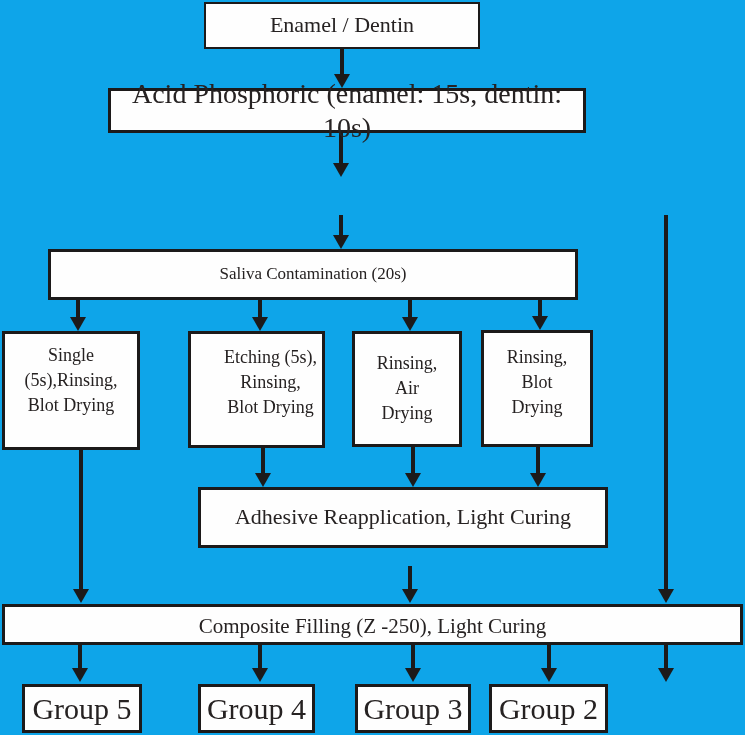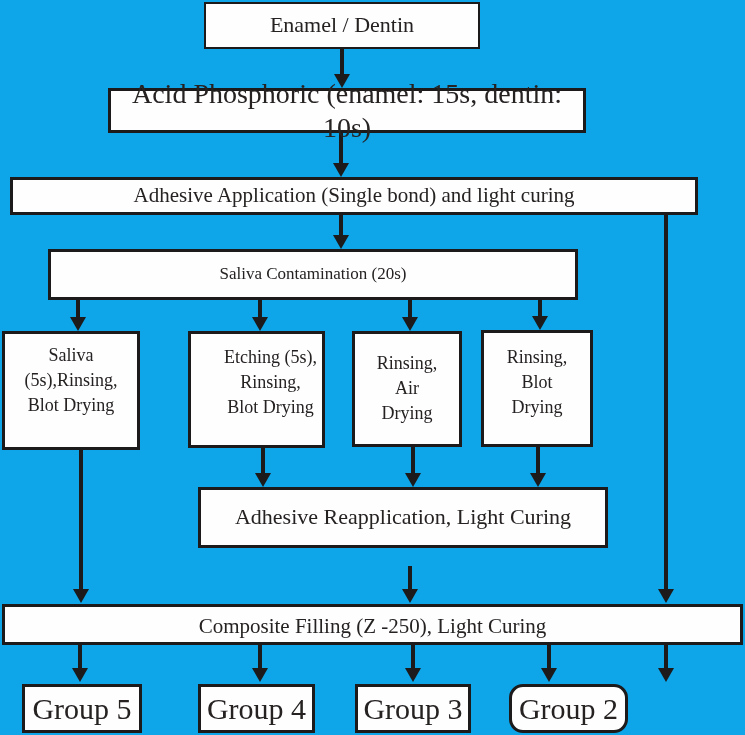--- a/index.html
+++ b/index.html
@@ -54,21 +54,21 @@
   .n-br-a { left: 2px;   top: 331px; width: 138px; height: 119px; padding-top: 9px; }
   .n-br-b { left: 188px; top: 331px; width: 137px; height: 117px; padding-top: 11px; padding-left: 28px; }
   .n-br-c { left: 352px; top: 331px; width: 110px; height: 116px; padding-top: 17px; }
   .n-br-d { left: 481px; top: 330px; width: 112px; height: 117px; padding-top: 12px; }
   .n-reapp      { left: 198px; top: 487px; width: 410px; height: 61px;  font-size: 22px; }
   .n-composite  { left: 2px;   top: 604px; width: 741px; height: 41px;  font-size: 21px; padding-top: 5px; box-sizing: border-box; }
   .group-box    { top: 684px; height: 49px; font-size: 30px; }
   .n-g5 { left: 22px;  width: 120px; }
   .n-g4 { left: 198px; width: 117px; }
   .n-g3 { left: 355px; width: 116px; }
-  .n-g2 { left: 509px; width: 119px; border-radius: 14px; }
+  .n-g2 { left: 489px; width: 119px; }
   .n-g1 { left: 626px; width: 117px; }
 </style>
 </head>
 <body>
 
 <div class="canvas">
 
   <svg class="connectors" viewBox="0 0 745 735" xmlns="http://www.w3.org/2000/svg">
     <g>
       <line x1="342" y1="49" x2="342" y2="78"></line>
@@ -141,25 +141,24 @@
     <g>
       <line x1="666" y1="645" x2="666" y2="672"></line>
         <polygon points="658,668 674,668 666,682"></polygon>
     </g>
   </svg>
 
   <div class="node n-enamel">Enamel / Dentin</div>
 
   <div class="node n-acid">Acid Phosphoric (enamel: 15s, dentin: 10s)</div>
 
-  <div class="node n-adhapp">Adhesive Application (Single bond) and light curing</div>
 
   <div class="node n-saliva">Saliva Contamination (20s)</div>
 
-  <div class="node branch n-br-a">Saliva
+  <div class="node branch n-br-a">Single
 (5s),Rinsing,
 Blot Drying</div>
 
   <div class="node branch n-br-b">Etching (5s),
 Rinsing,
 Blot Drying</div>
 
   <div class="node branch n-br-c">Rinsing,
 Air
 Drying</div>

